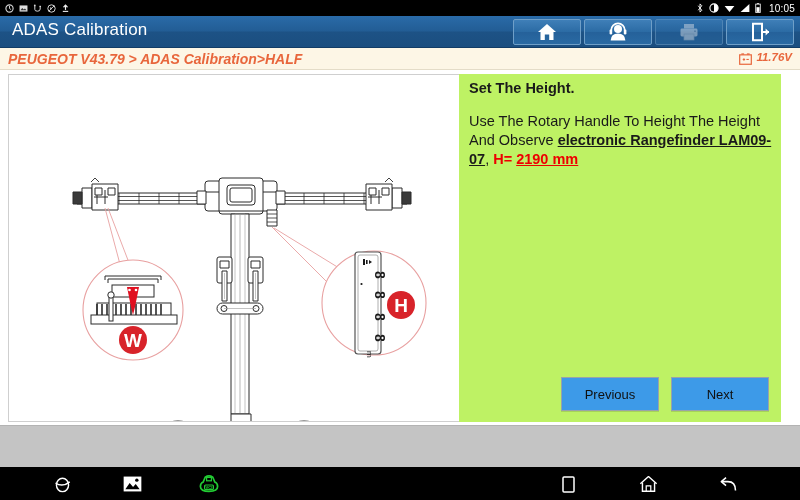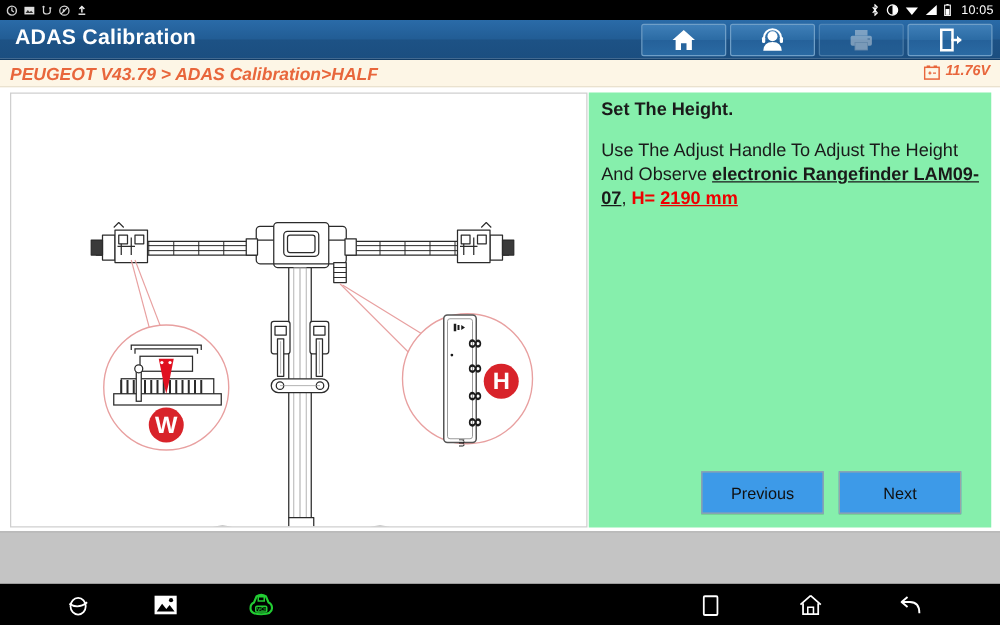--- a/index.html
+++ b/index.html
@@ -24,21 +24,21 @@
 
   
   .titlebar{
     position:absolute;left:0;top:16px;width:800px;height:32px;
     background:linear-gradient(to bottom,#2a6ba8 0%,#225d95 48%,#1d5285 52%,#1b4e80 100%);
     border-bottom:1px solid #123c66;
     box-sizing:border-box;
   }
   .app-title{
     position:absolute;left:12px;top:4px;
-    font-size:17px;font-weight:bold;color:#ffffff;
+    font-size:17px;font-weight:normal;color:#ffffff;
     letter-spacing:0.2px;
   }
   .tb-btns{position:absolute;right:6px;top:3px;display:flex;gap:3px;}
   .tb-btn{
     width:68px;height:26px;
     background:linear-gradient(to bottom,#3f7fb8 0%,#2b6ba4 50%,#25619a 51%,#2a6aa3 100%);
     border:1px solid #6f9fc8;border-radius:2px;
     display:flex;align-items:center;justify-content:center;
     box-sizing:border-box;
   }
@@ -71,22 +71,22 @@
   
   .imgpanel{
     position:absolute;left:8px;top:4px;width:462px;height:348px;
     border:1px solid #cfcfcf;background:#ffffff;box-sizing:border-box;
     overflow:hidden;
   }
   .diagram{position:absolute;left:0;top:0;width:460px;height:346px;}
 
   
   .txtpanel{
-    position:absolute;left:471px;top:4px;width:322px;height:348px;
-    background:#86efac;box-sizing:border-box;
+    position:absolute;left:459px;top:4px;width:322px;height:348px;
+    background:#bef264;box-sizing:border-box;
     padding:6px 8px 0 10px;
   }
   .head-line{
     font-size:14.5px;font-weight:bold;color:#1a1a1a;
     margin:0 0 16px 0;
   }
   .body-line{
     font-size:14.5px;color:#1a1a1a;line-height:19px;
     margin:0;
   }
@@ -443,21 +443,21 @@
 
           <circle cx="392" cy="230" r="14" fill="#d8232a"></circle>
           <text x="392" y="236.5" font-family="Liberation Sans, sans-serif" font-size="19" font-weight="bold" fill="#ffffff" text-anchor="middle">H</text>
         </g>
       </svg>
     </div>
 
     <div class="txtpanel">
       <div class="head-line">Set The Height.</div>
       <div class="body-line">
-        <span>Use The Adjust Handle To Adjust The Height And Observe </span><span class="em">electronic Rangefinder LAM09-07</span><span>, </span><span class="val">H= </span><span class="val"><u>2190 mm</u></span>
+        <span>Use The Rotary Handle To Height The Height And Observe </span><span class="em">electronic Rangefinder LAM09-07</span><span>, </span><span class="val">H= </span><span class="val"><u>2190 mm</u></span>
       </div>
     </div>
 
     <div class="navrow">
       <div class="navbtn next">Next</div>
       <div class="navbtn prev">Previous</div>
     </div>
   </div>
 
   <div class="vehbar">

